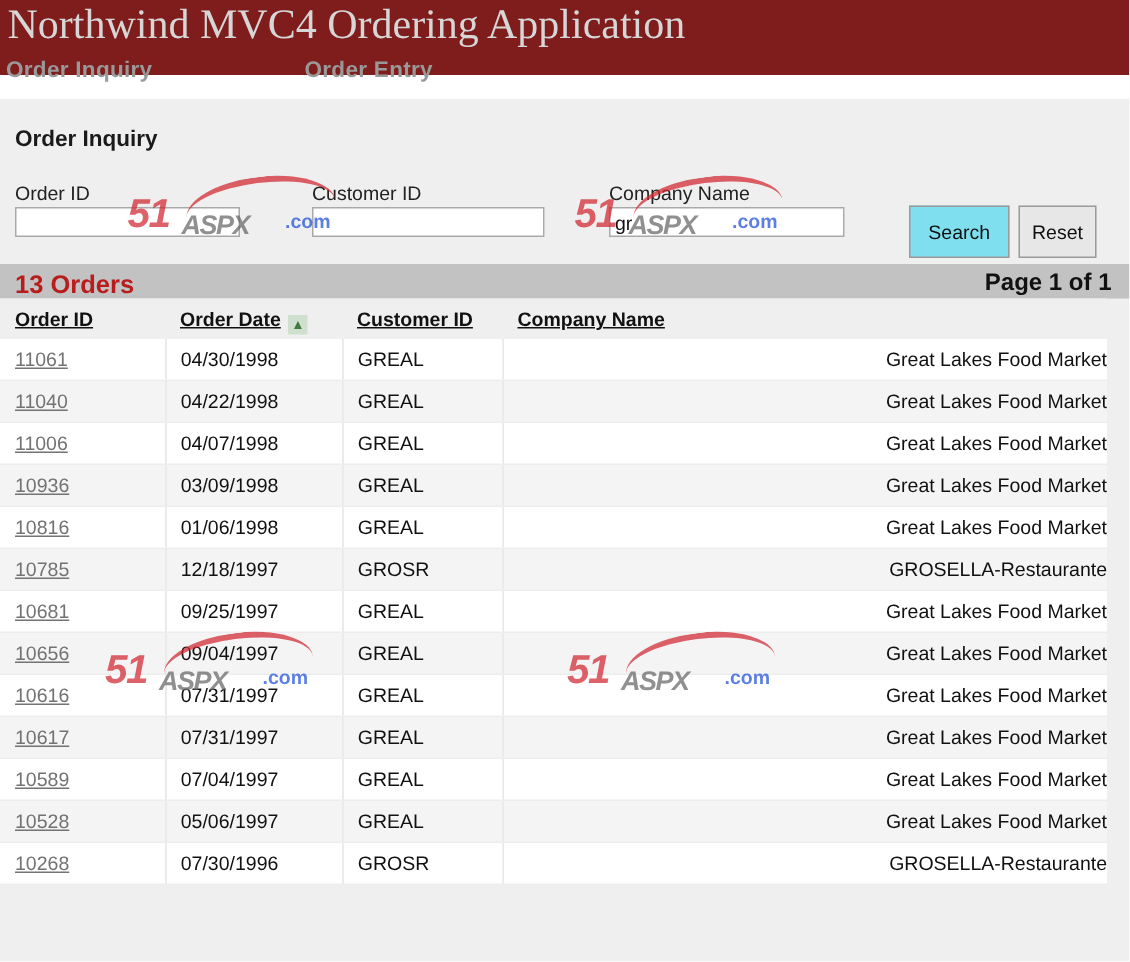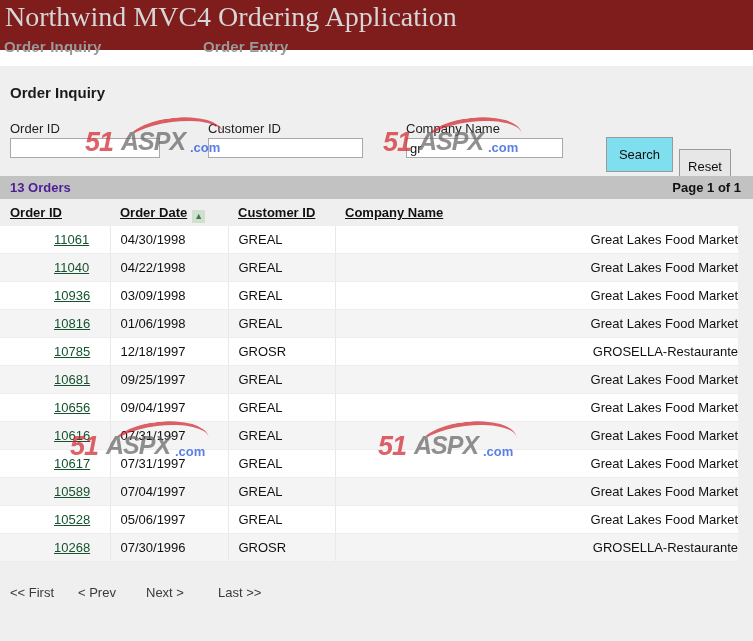--- a/index.html
+++ b/index.html
@@ -96,35 +96,35 @@
     box-sizing: border-box;
     border: 1px solid #9a9a9a;
     font-family: "Liberation Sans", sans-serif;
     font-size: 13px;
     color: #101010;
     cursor: pointer;
     padding: 0 8px;
     line-height: 20px;
   }
   .btn-search { left: 606px; width: 67px; background: #7fdfee; }
-  .btn-reset  { left: 679px; width: 52px; background: #e7e7e7; margin-top: 12px; }
+  .btn-reset  { left: 679px; width: 52px; background: #e7e7e7; }
 
   
   .count-bar {
     position: absolute; left: 0; top: 110px;
     width: 753px; height: 23px;
     background: #c2c2c2;
   }
   .count-bar .left {
     position: absolute; left: 10px; top: 4px;
-    font-size: 13px; font-weight: bold; color: #4c1d95;
+    font-size: 17px; font-weight: bold; color: #b91c1c;
   }
   .count-bar .right {
     position: absolute; right: 12px; top: 4px;
-    font-size: 13px; font-weight: bold; color: #111111;
+    font-size: 16px; font-weight: bold; color: #111111;
   }
 
   
   .grid {
     position: absolute; left: 0; top: 133px;
     width: 738px;
     border-collapse: collapse;
     table-layout: fixed;
     font-size: 13px;
   }
@@ -163,24 +163,23 @@
     border-right: 1px solid #e9e9e9;
     border-bottom: 1px solid #ededed;
     vertical-align: middle;
     white-space: nowrap;
     overflow: hidden;
   }
   .grid td:last-child { border-right: none; text-align: right; }
   .grid tbody tr:nth-child(odd)  td { background: #ffffff; }
   .grid tbody tr:nth-child(even) td { background: #f4f4f4; }
   .grid td a {
-    color: #14532d;
+    color: #737373;
     text-decoration: underline;
     cursor: pointer;
-    margin-left: 44px;
   }
   .col-id   { width: 110px; }
   .col-date { width: 118px; }
   .col-cust { width: 107px; }
   .col-comp { width: 403px; }
 
   
   .pager {
     position: absolute; left: 0; top: 513px;
     width: 753px; height: 30px;
@@ -218,22 +217,22 @@
     position: absolute;
     left: 0px; top: 9px;
     font-size: 27px;
     font-weight: bold;
     font-style: italic;
     color: #d22630;
     letter-spacing: -1px;
   }
   .wm .taspx {
     position: absolute;
-    left: 36px; top: 9px;
-    font-size: 25px;
+    left: 36px; top: 22px;
+    font-size: 18px;
     font-weight: bold;
     font-style: italic;
     color: #666666;
     letter-spacing: -1px;
     text-align: right;
   }
   .wm .tcom {
     position: absolute;
     left: 105px; top: 22px;
     font-size: 13px;
@@ -318,20 +317,26 @@
             <td>GREAL</td>
             <td>Great Lakes Food Market</td>
           </tr>
           <tr>
             <td><a>11040</a></td>
             <td>04/22/1998</td>
             <td>GREAL</td>
             <td>Great Lakes Food Market</td>
           </tr>
           <tr>
+            <td><a>11006</a></td>
+            <td>04/07/1998</td>
+            <td>GREAL</td>
+            <td>Great Lakes Food Market</td>
+          </tr>
+          <tr>
             <td><a>10936</a></td>
             <td>03/09/1998</td>
             <td>GREAL</td>
             <td>Great Lakes Food Market</td>
           </tr>
           <tr>
             <td><a>10816</a></td>
             <td>01/06/1998</td>
             <td>GREAL</td>
             <td>Great Lakes Food Market</td>
@@ -380,26 +385,20 @@
           </tr>
           <tr>
             <td><a>10268</a></td>
             <td>07/30/1996</td>
             <td>GROSR</td>
             <td>GROSELLA-Restaurante</td>
           </tr>
         </tbody>
     </table>
 
-    <div class="pager">
-      <a class="pg0">&lt;&lt; First</a>
-      <a class="pg1">&lt; Prev</a>
-      <a class="pg2">Next &gt;</a>
-      <a class="pg3">Last &gt;&gt;</a>
-    </div>
 
   </div>
 
   <div class="wm wm-1">
     <div class="swoosh"></div>
     <span class="t51">51</span>
     <span class="taspx">ASPX</span>
     <span class="tcom">.com</span>
   </div>
   <div class="wm wm-2">

